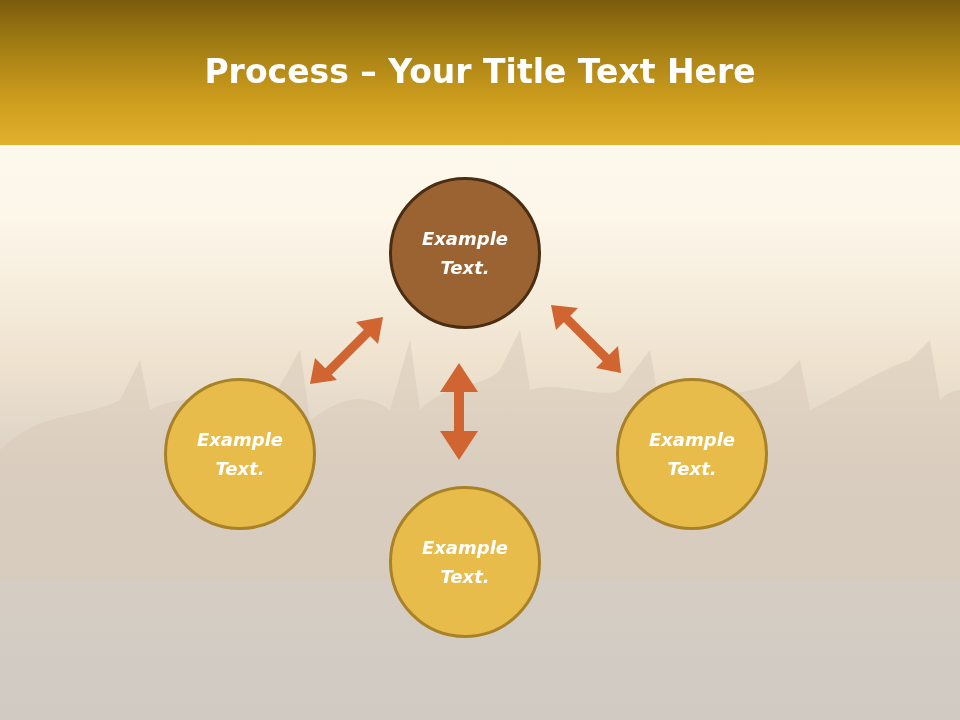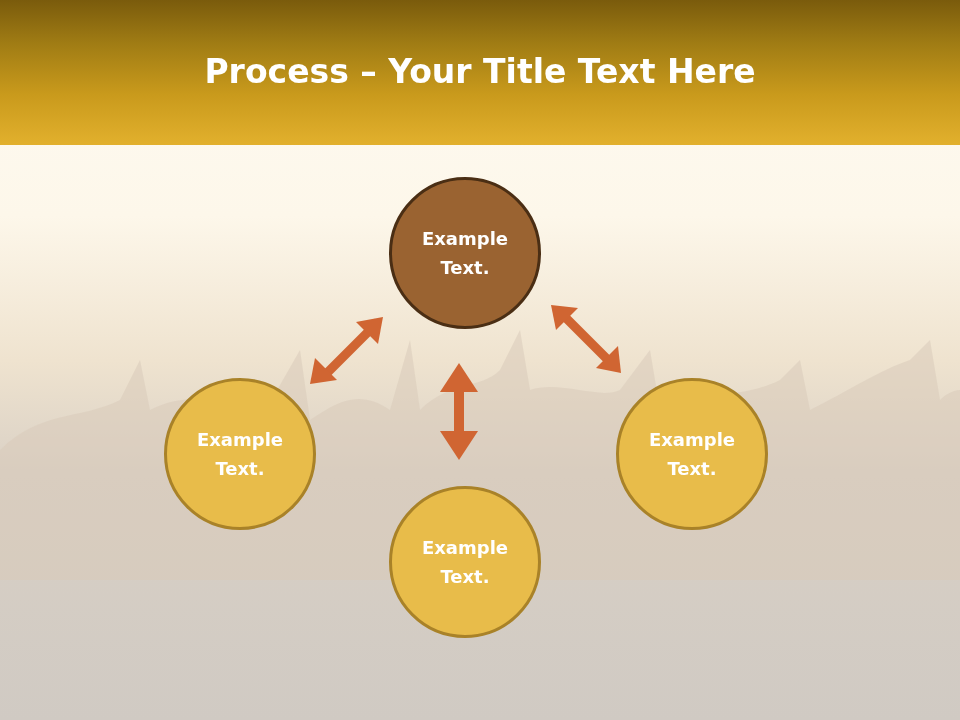--- a/index.html
+++ b/index.html
@@ -6,21 +6,21 @@
   body{width:960px;height:720px;position:relative;overflow:hidden;font-family:"DejaVu Sans",sans-serif;
     background:linear-gradient(180deg,#fefbf3 0%,#fdf7ea 30%,#efe3cf 50%,#d9d0c5 66%,#d0cac3 100%);}
   .header{position:absolute;left:0;top:0;width:960px;height:145px;
     background:linear-gradient(180deg,#7a5b0c 0%,#a07c14 30%,#c99a1c 65%,#e2b02d 100%);}
   .title{position:absolute;left:0;top:52px;width:960px;text-align:center;color:#fff;font-size:33px;}
   .title b{font-weight:bold;}
   .title span.rest{font-weight:bold;}
   .crowd{position:absolute;left:0;top:330px;width:960px;height:250px;}
   .node{position:absolute;width:152px;height:152px;border-radius:50%;box-sizing:border-box;
     display:flex;align-items:center;justify-content:center;text-align:center;color:#fff;
-    font-weight:bold;font-size:18px;line-height:29px;font-family:"DejaVu Sans",sans-serif;}
+    font-style:italic;font-weight:bold;font-size:18px;line-height:29px;font-family:"DejaVu Sans",sans-serif;}
   .node.center{background:#9a6331;border:3px solid #4a2e14;}
   .node.sat{background:#e8bc4a;border:3px solid #a98228;}
   svg.arrows{position:absolute;left:0;top:0;}
 </style>
 </head>
 <body>
 
 <div class="header">
   <div class="title"><b>Process</b><span class="rest"> – Your Title Text Here</span></div>
 </div>

